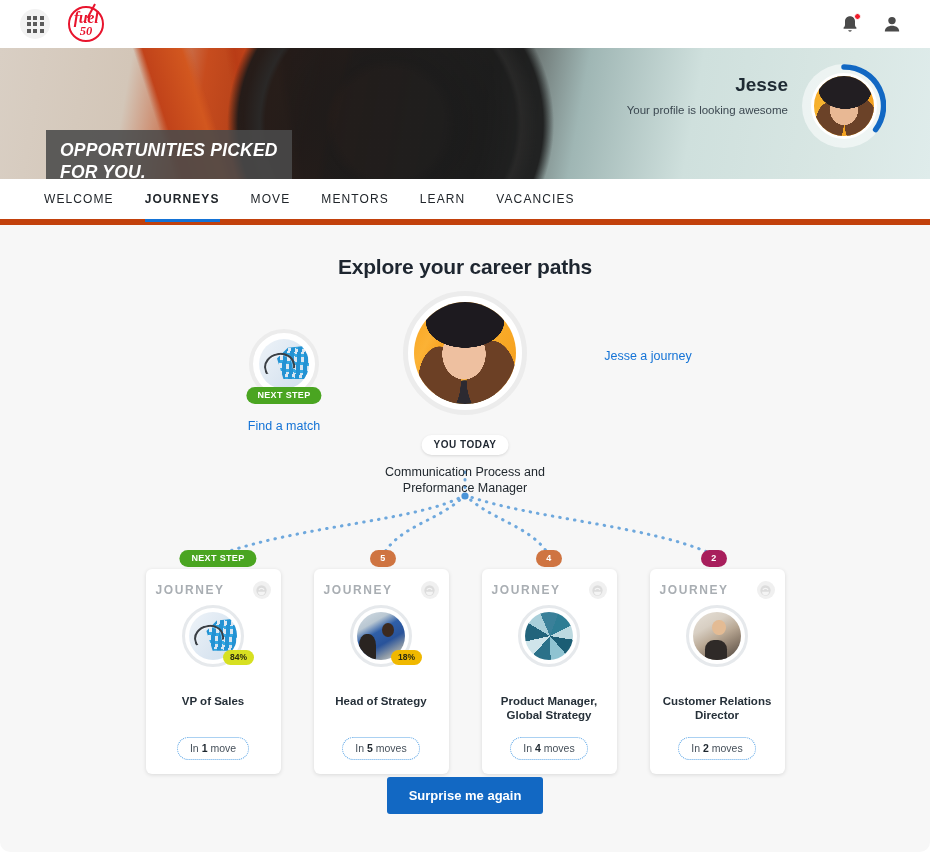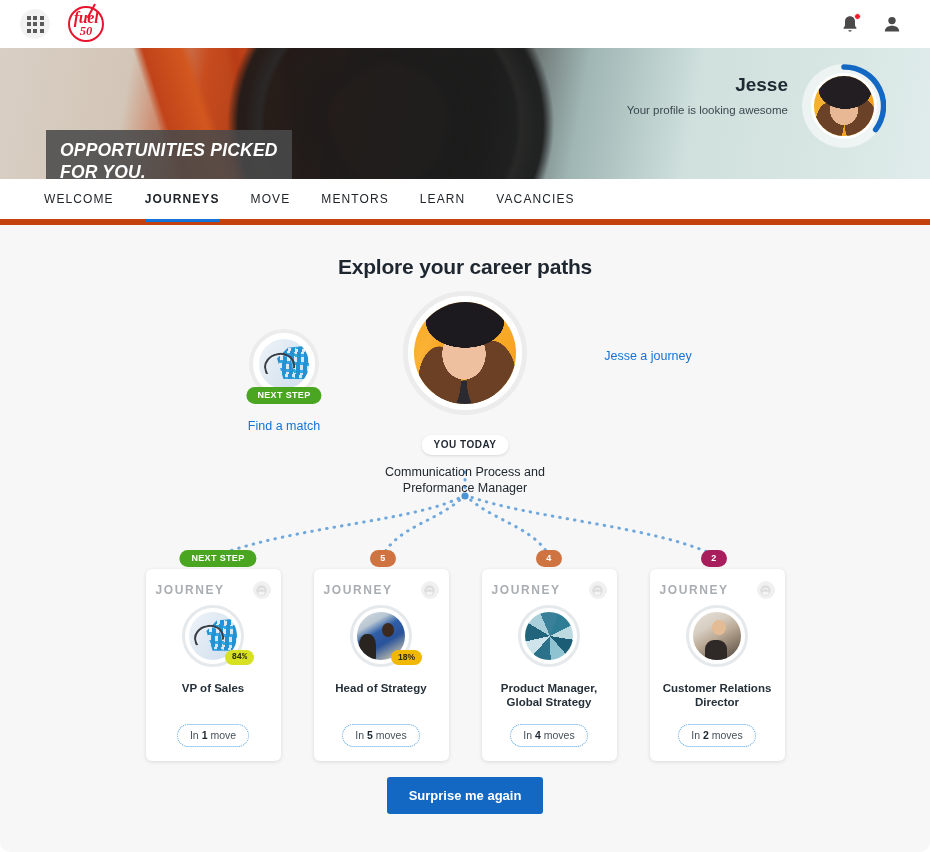--- a/index.html
+++ b/index.html
@@ -429,24 +429,24 @@
   }
   .pct {
     position:absolute;
     right: -10px; bottom: 2px;
     color: #2b2b12;
     font-size: 8.5px;
     font-weight: bold;
     border-radius: 10px;
     padding: 2.5px 7px 3px;
   }
-  .pct-84 { background: #d7e021; font-family: Liberation Mono, monospace; }
+  .pct-84 { background: #d7e021; }
   .pct-65 { background: #f0b800; }
   .card-title {
-    margin-top: 14px;
+    margin-top: 27px;
     text-align: center;
     font-size: 11.5px;
     font-weight: bold;
     color: #263039;
     line-height: 1.26;
     min-height: 29px;
   }
   .moves {
     margin: 14px auto 0;
     display: block;

